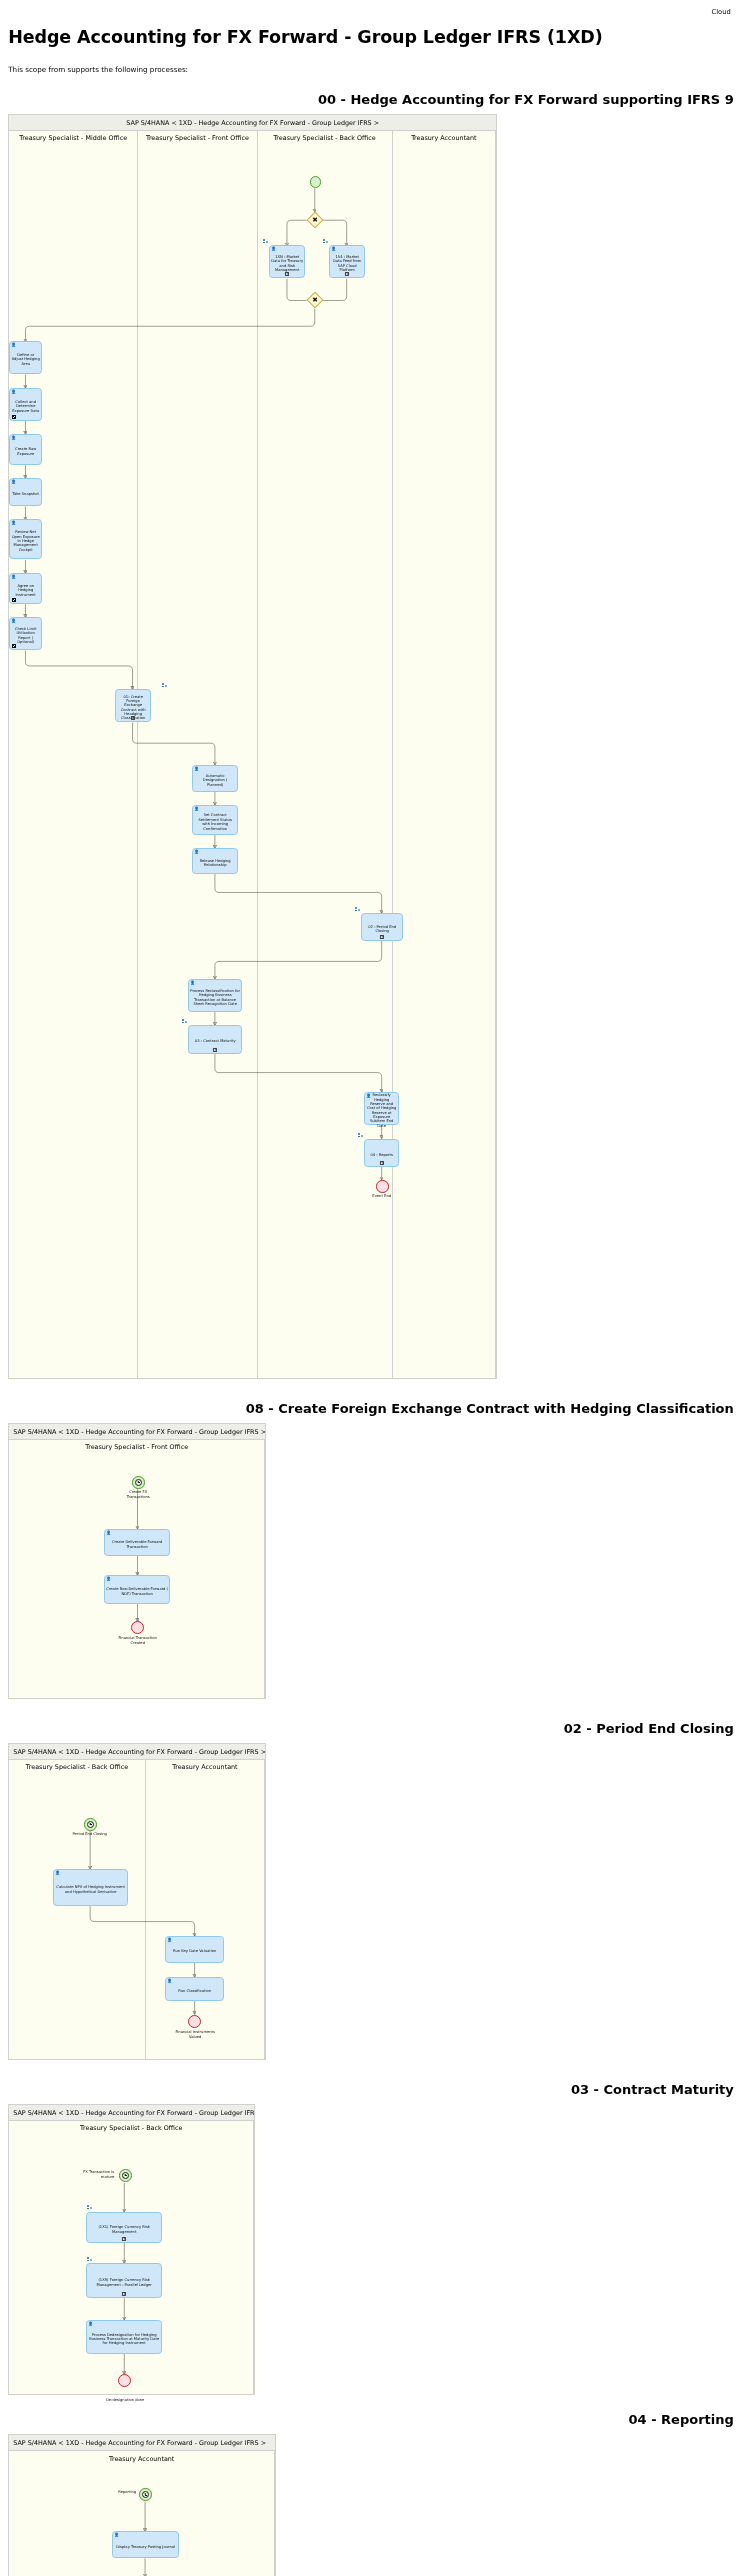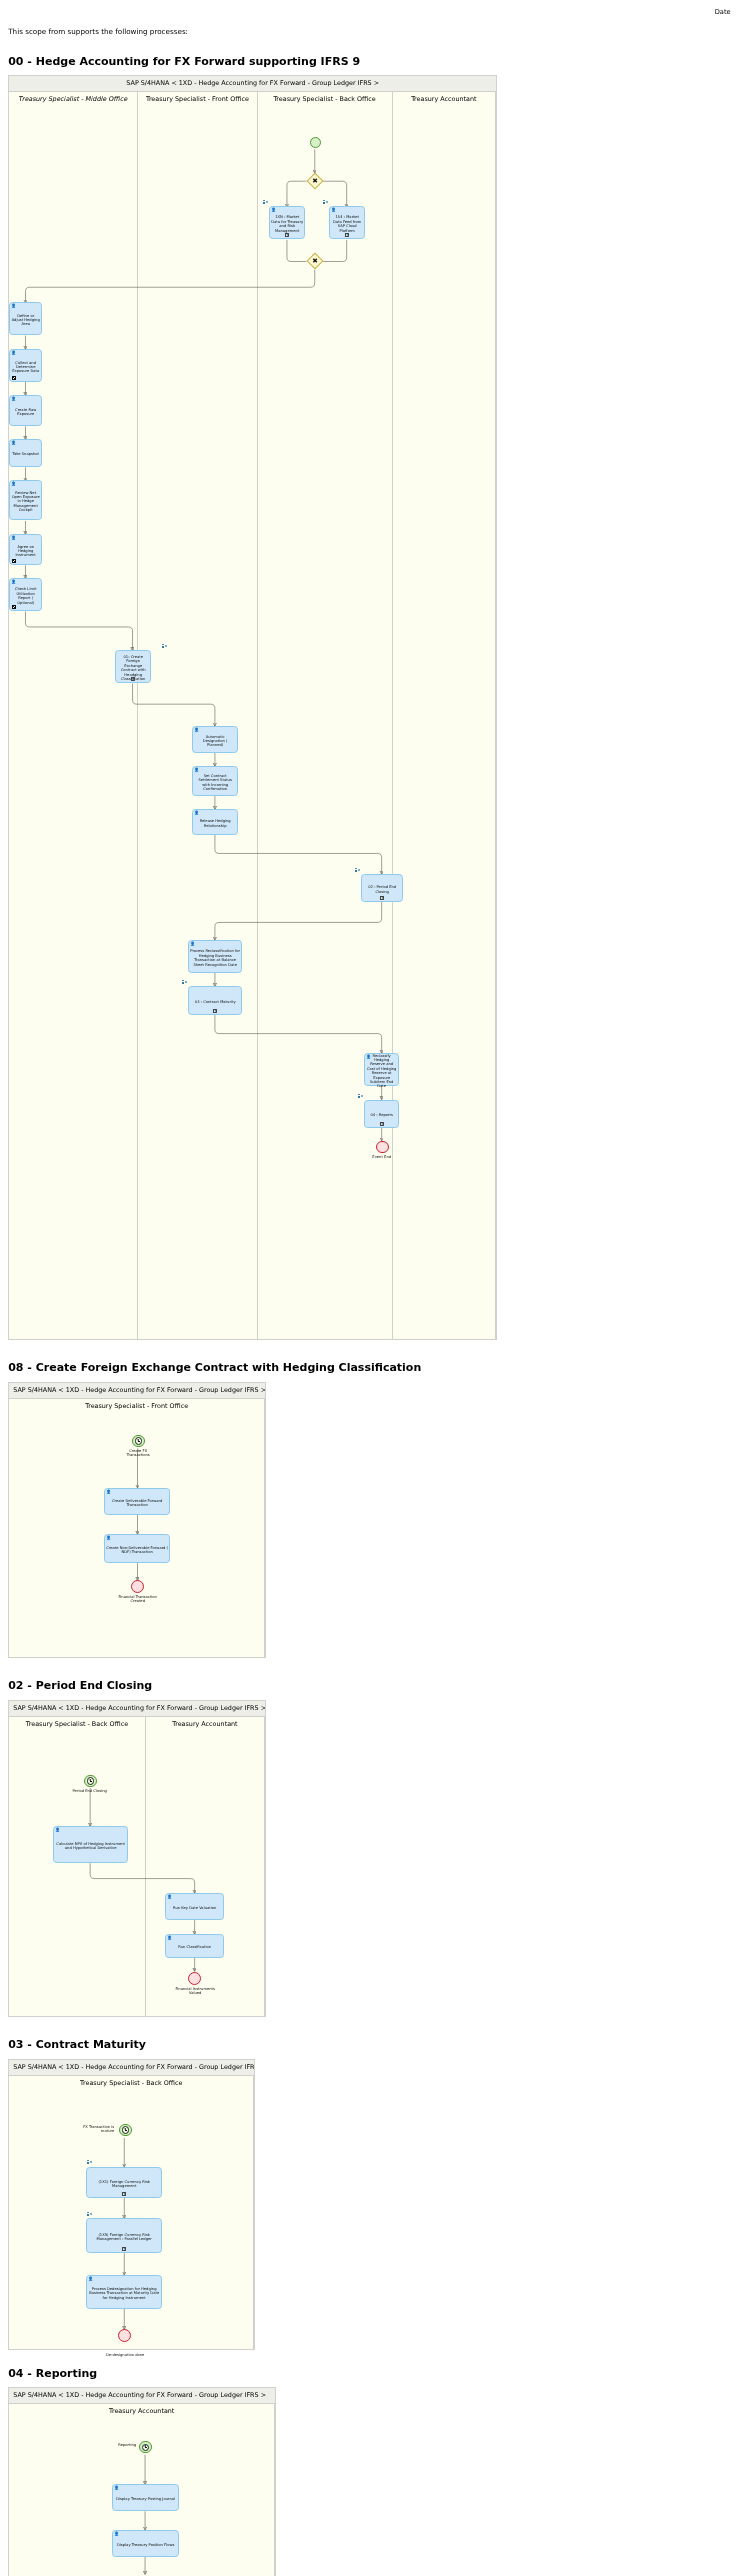--- a/index.html
+++ b/index.html
@@ -20,23 +20,24 @@
   }
   .page { padding: 27px 8.2px 10.3px 8.2px; }
   h1.page-title {
     font-size: 17.5px;
     font-weight: bold;
     margin: 0 0 17.5px 0;
     letter-spacing: -0.1px;
   }
   p.intro { font-size: 7.2px; margin: 0 0 18.5px 0; }
   h2.sec-title {
-    font-size: 11px;
+    font-size: 13px;
     font-weight: bold;
     margin: 0 0 7.2px 0;
+    text-align: right;
   }
 
   
   .pool {
     border: 0.5px solid #d0d0cc;
     background: #fdfdf0;
     margin-bottom: 21.6px;
     position: relative;
   }
   .pool-header {
@@ -177,31 +178,32 @@
     text-align: center;
     color: #111;
     z-index: 3;
   }
   svg.flow { position:absolute; left:0; top:0; overflow:visible; z-index:1; }
   svg.flow path, svg.flow line { fill:none; stroke:#55554f; stroke-width:1.1px; }
 </style>
 </head>
 <body>
 
-<a class="back-link" href="#">Date</a>
+<a class="back-link" href="#">Cloud</a>
 
 <div class="page">
 
+  <h1 class="page-title">Hedge Accounting for FX Forward - Group Ledger IFRS (1XD)</h1>
   <p class="intro">This scope from supports the following processes:</p>
 
   <h2 class="sec-title">00 - Hedge Accounting for FX Forward supporting IFRS 9</h2>
   <div class="pool" style="width:489px;">
     <div class="pool-header">SAP S/4HANA &lt; 1XD - Hedge Accounting for FX Forward - Group Ledger IFRS &gt;</div>
     <div class="lanes" style="height:1247px;">
-      <div class="lane" style="width:132px;font-style:italic;">
+      <div class="lane" style="width:132px;">
         <div class="lane-title">Treasury Specialist - Middle Office</div>
       </div>
       <div class="lane" style="width:122px;">
         <div class="lane-title">Treasury Specialist - Front Office</div>
       </div>
       <div class="lane" style="width:138px;">
         <div class="lane-title">Treasury Specialist - Back Office</div>
       </div>
       <div class="lane" style="width:106px;">
         <div class="lane-title">Treasury Accountant</div>

